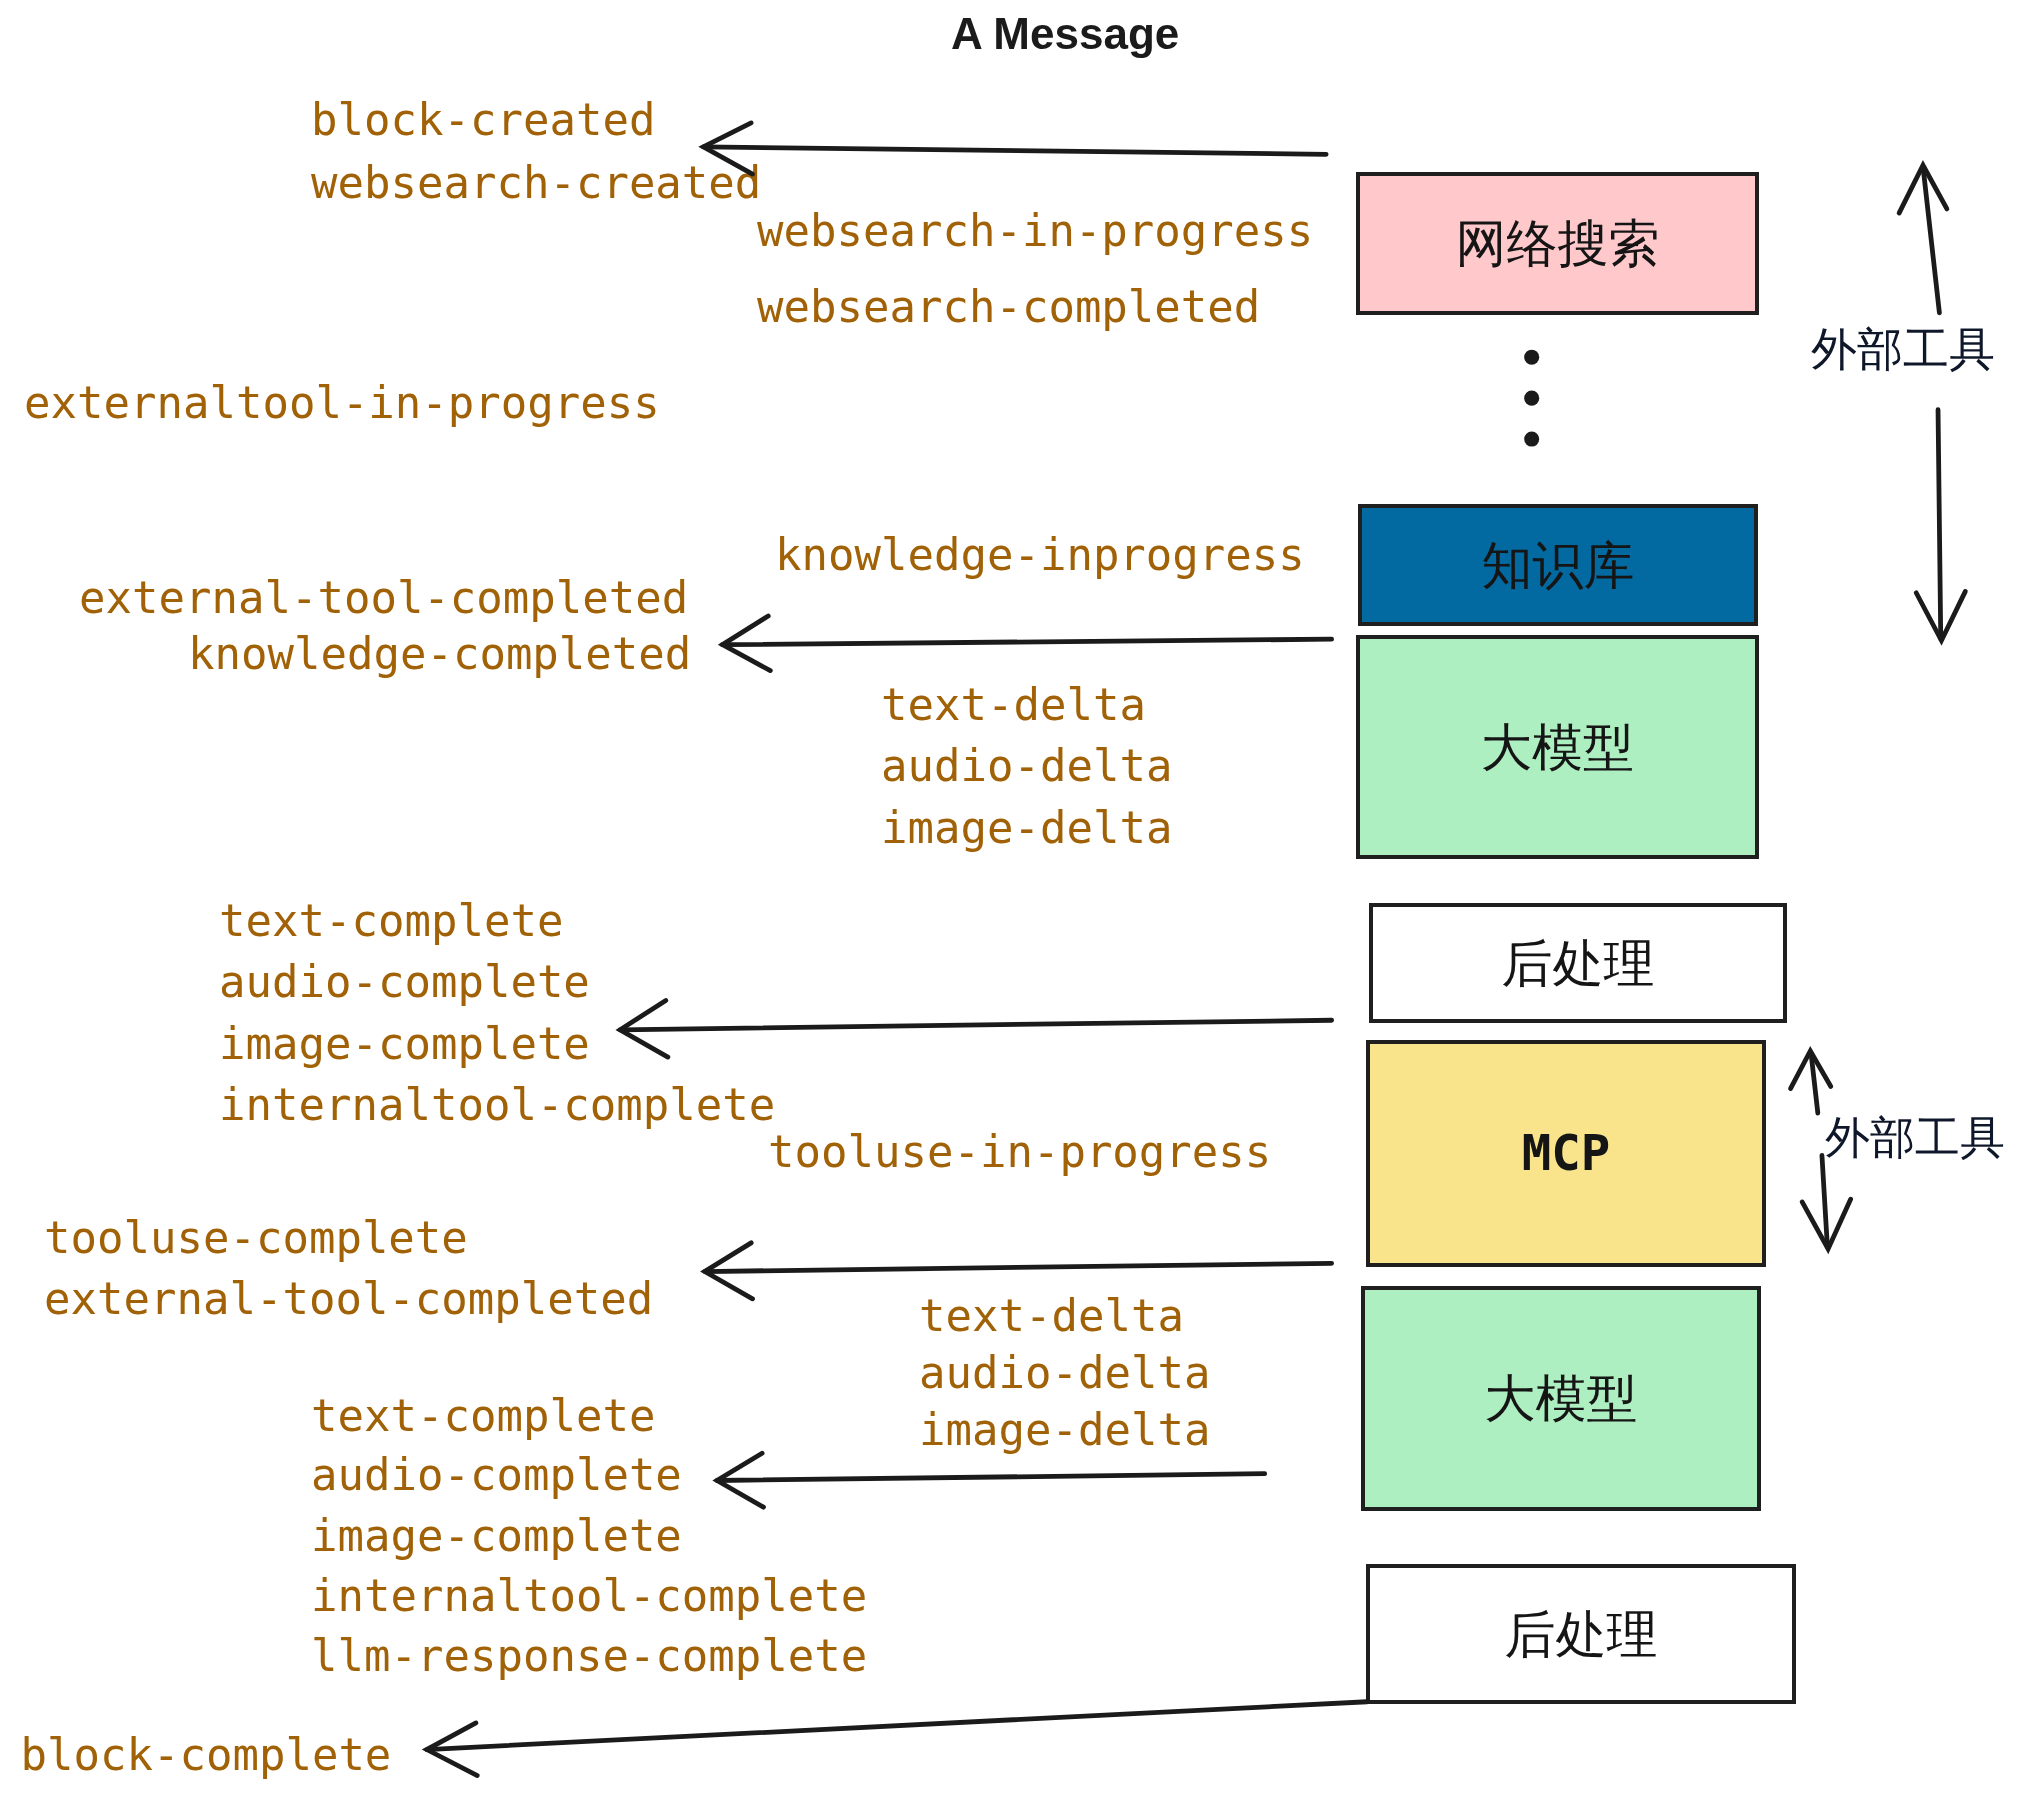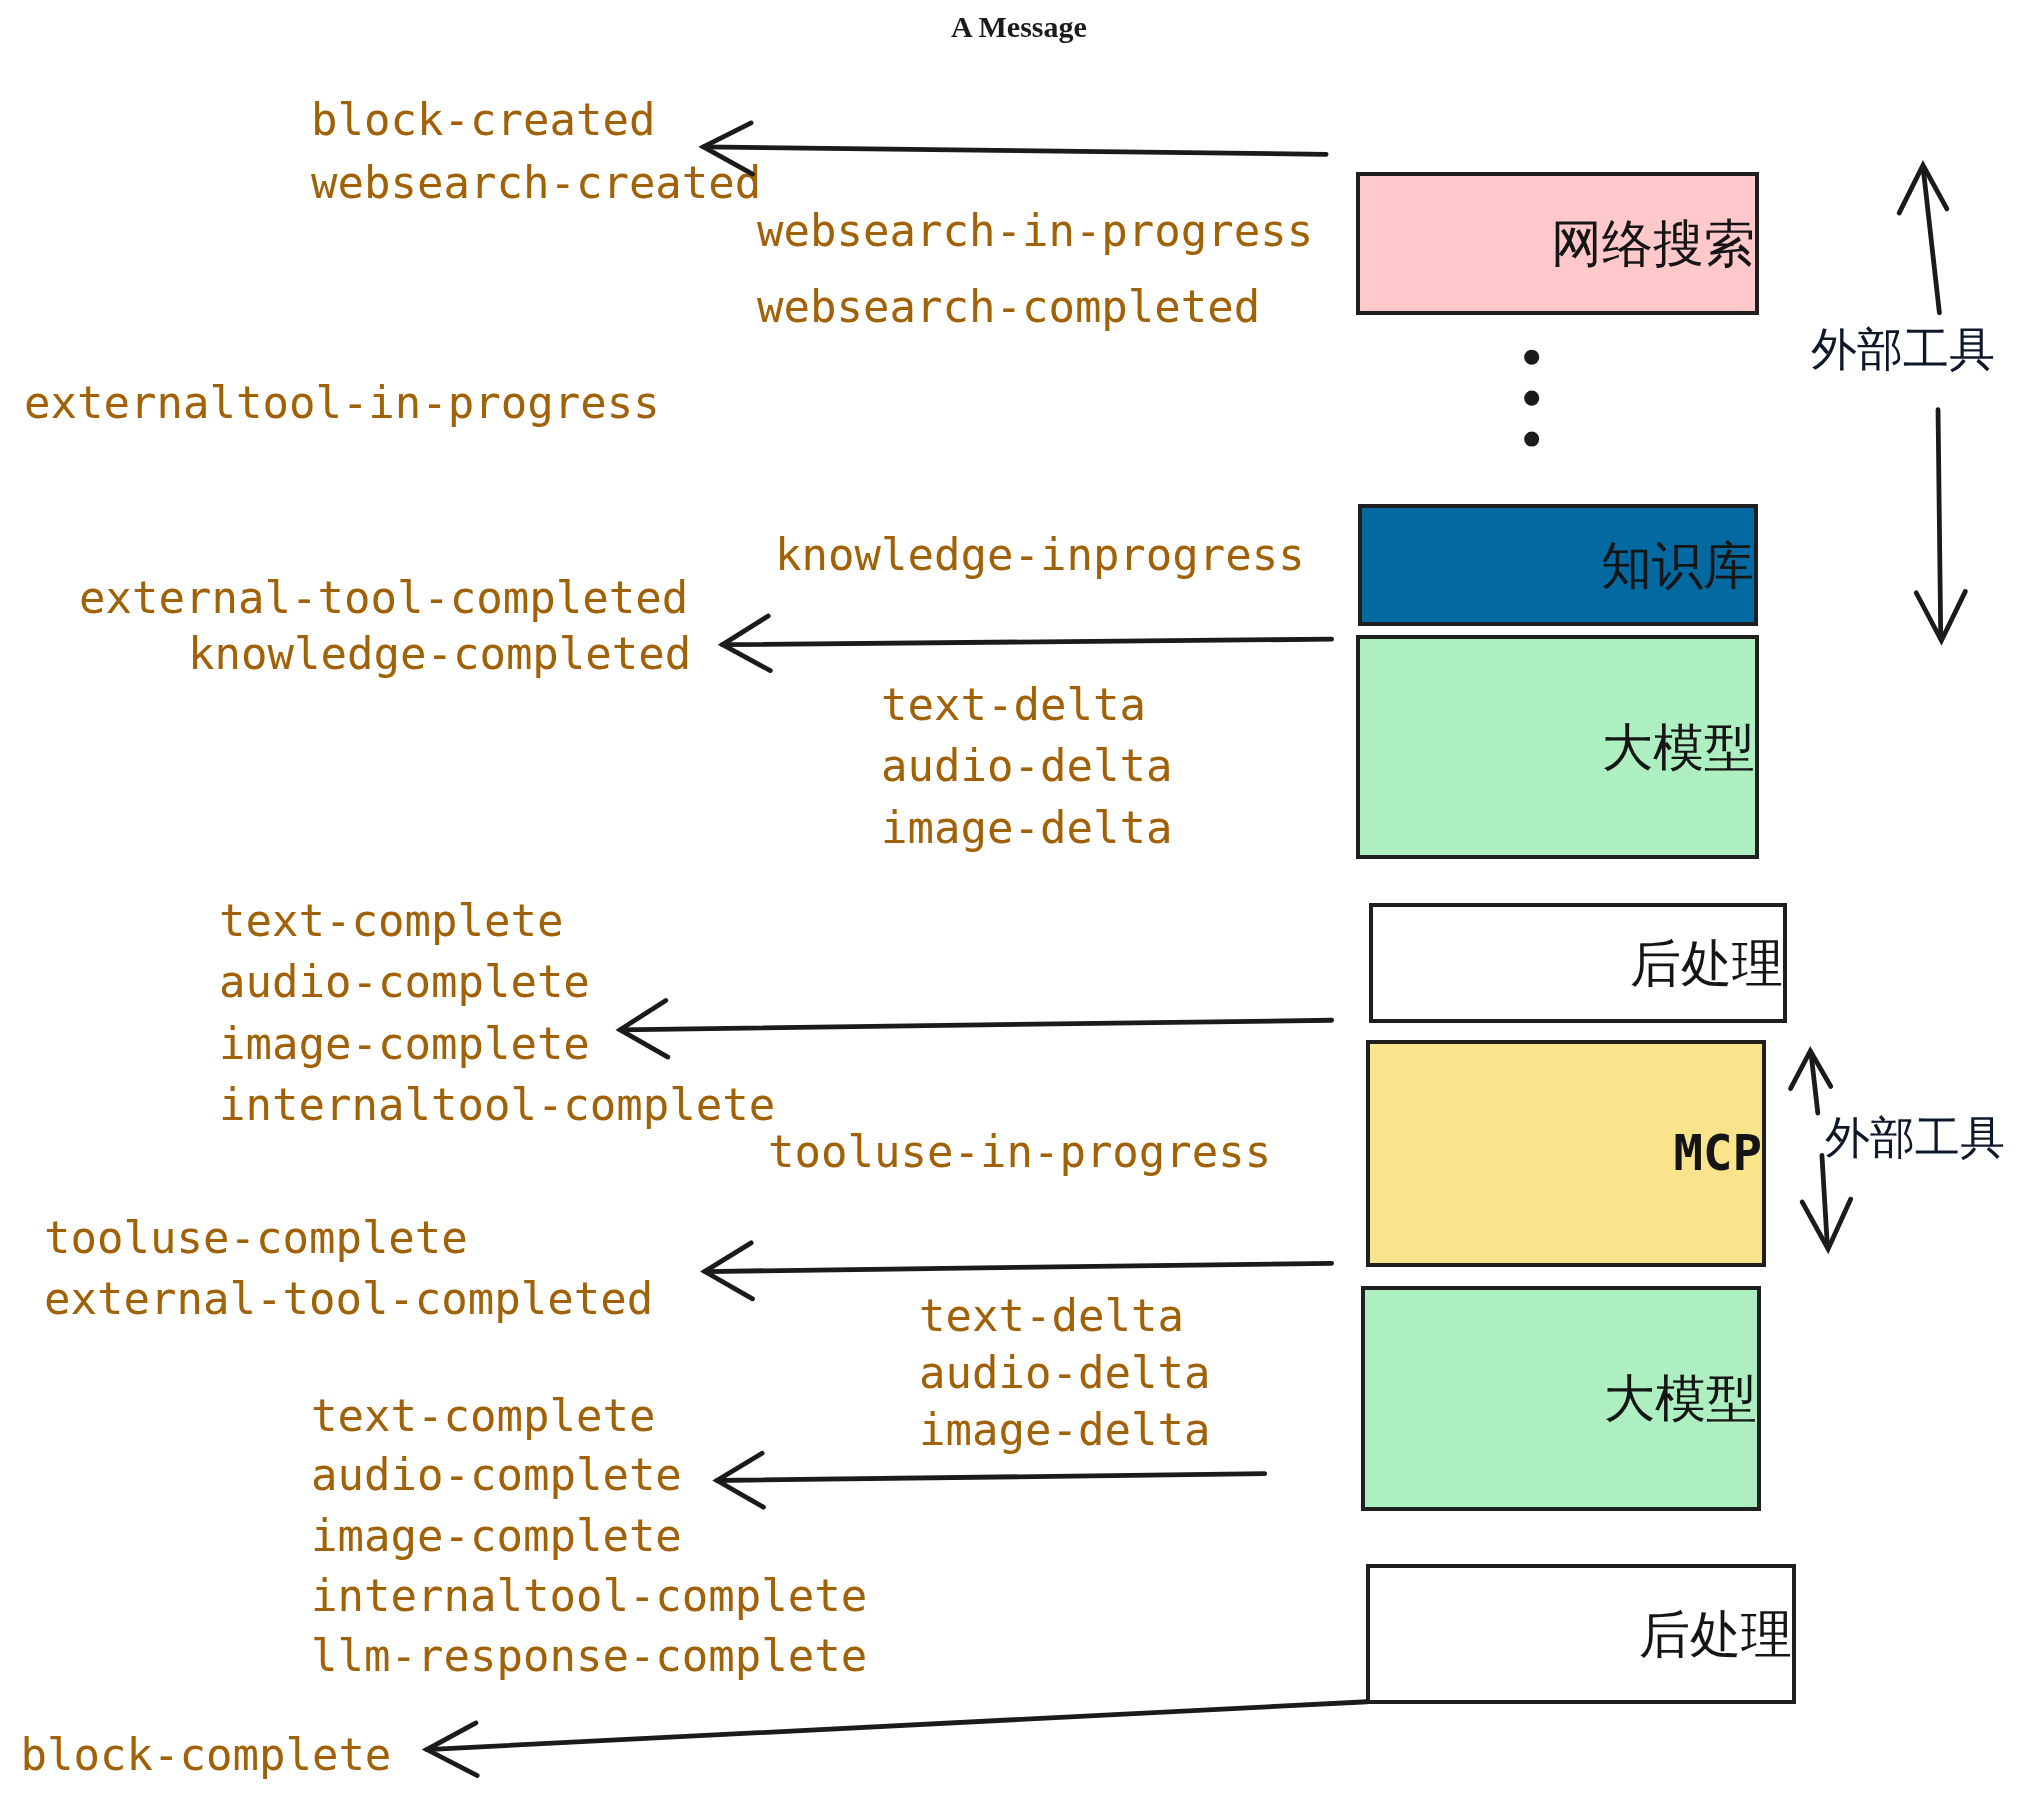--- a/index.html
+++ b/index.html
@@ -6,34 +6,34 @@
   .canvas {
     position:relative;
     width:2035px; height:1796px;
     background:#ffffff;
     overflow:hidden;
     font-family:"DejaVu Sans", sans-serif;
     color:#1b1b1b;
   }
   .title {
     position:absolute; left:951px; top:12.3px;
-    font-family:Liberation Serif, serif;
-    font-size:30px; font-weight:600; line-height:1; white-space:nowrap;
+    font-family:Liberation Sans, sans-serif;
+    font-size:44px; font-weight:600; line-height:1; white-space:nowrap;
   }
   .ev {
     position:absolute;
     font-family:"DejaVu Sans Mono", monospace;
     font-size:44px; line-height:1; white-space:nowrap;
     color:#a16207;
   }
   .box {
     position:absolute;
     box-sizing:border-box;
     border:4.8px solid #1f1f1f;
-    display:flex; align-items:center; justify-content:flex-end;
+    display:flex; align-items:center; justify-content:center;
   }
   .box .lbl {
     font-family:"DejaVu Sans", sans-serif;
     font-size:51px; line-height:1; white-space:nowrap; color:#151515;
   }
   .box .lbl.mono {
     font-family:"DejaVu Sans Mono", monospace;
     font-weight:700; font-size:49px;
   }
   .ann {

